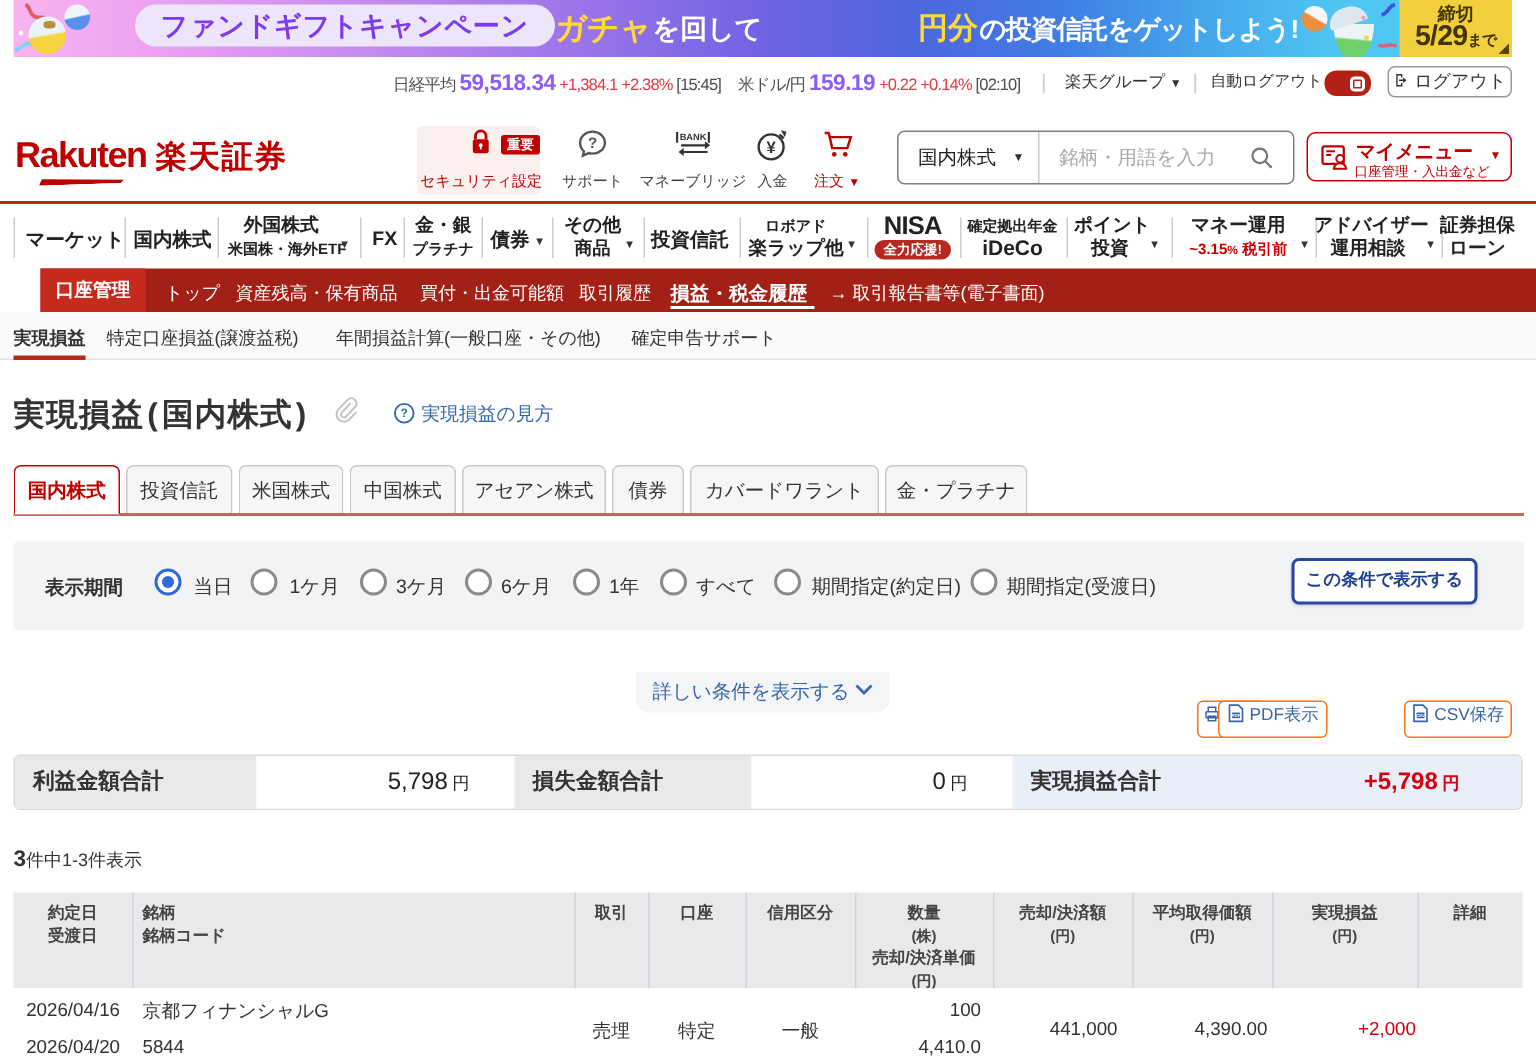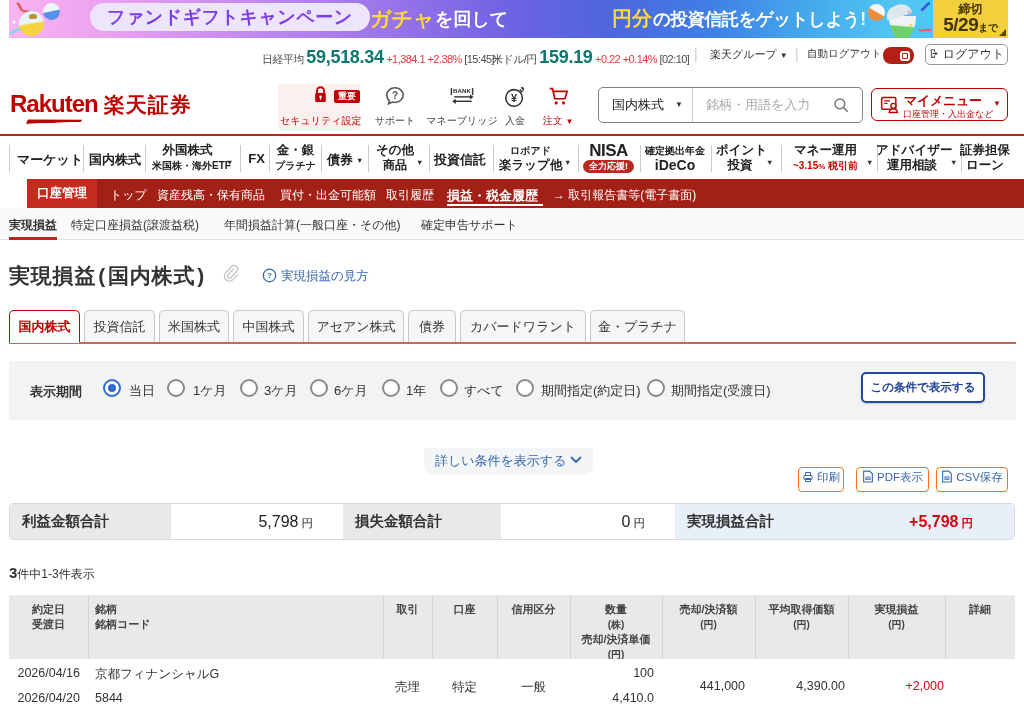--- a/index.html
+++ b/index.html
@@ -19,21 +19,21 @@
 #banner .t5{position:absolute;left:644px;top:7px;font-size:17.5px;font-weight:bold;color:#fff;letter-spacing:-0.5px;}
 #banner .deadline{position:absolute;right:0;top:0;width:75px;height:38px;background:#f2cf3d;color:#433400;text-align:center;}
 #banner .deadline .d1{font-size:12px;font-weight:bold;line-height:14px;margin-top:2px;}
 #banner .deadline .d2{font-size:18px;font-weight:bold;line-height:18px;letter-spacing:-0.5px;}
 #banner .deadline .d2 span{font-size:10px;}
 #banner .deadline .corner{position:absolute;right:2px;bottom:2px;width:0;height:0;border-left:7px solid transparent;border-bottom:7px solid #574400;}
 .cap{position:absolute;border-radius:50%;}
 
 #mkt{position:absolute;top:40px;left:0;width:1024px;height:28px;font-size:11px;color:#4c4c4c;letter-spacing:-0.55px;}
 #mkt .item{position:absolute;top:7px;white-space:nowrap;}
-#mkt b{color:#0f766e;font-size:18px;letter-spacing:-0.3px;}
+#mkt b{color:#8b5cf6;font-size:15px;letter-spacing:-0.3px;}
 #mkt .up{color:#e5383b;}
 #mkt .sep{position:absolute;top:6px;color:#ccc;font-size:14px;}
 #toggle{position:absolute;left:883px;top:47px;width:31px;height:17px;border-radius:8px;background:#b42015;}
 #toggle .sq{position:absolute;right:4px;top:3.5px;width:10px;height:10px;border:2px solid #fff;border-radius:3px;}
 #toggle .sq:after{content:"";position:absolute;left:1px;top:1px;width:4px;height:4px;background:#fff;}
 #logoutbtn{position:absolute;left:925px;top:44px;width:83px;height:21px;border:1px solid #999;border-radius:5px;background:#fff;font-size:12px;color:#333;line-height:19px;text-align:center;}
 
 #hdr{position:absolute;top:68px;left:0;width:1024px;height:68px;background:#fff;border-bottom:2px solid #b7281e;}
 #logo{position:absolute;left:10px;top:92px;line-height:24px;color:#bf0000;white-space:nowrap;}
 #logo .en{font-size:24px;font-weight:bold;letter-spacing:-1px;}
@@ -327,21 +327,21 @@
 </div>
 <div id="moretab">詳しい条件を表示する <svg width="12" height="8" viewBox="0 0 12 8" style="vertical-align:1px;">
         <path d="M1 1l5 5 5-5" fill="none" stroke="#3566ae" stroke-width="1.8"></path>
       </svg></div>
 
 <div class="sbtn" style="left:798px;width:46px;"><svg width="12" height="12" viewBox="0 0 24 24" style="vertical-align:-2px;margin-right:3px;">
         <path d="M7 9V3h10v6" fill="none" stroke="#3a64a8" stroke-width="2"></path>
         <rect x="4" y="9" width="16" height="8" rx="1" fill="none" stroke="#3a64a8" stroke-width="2"></rect>
         <path d="M7 15h10v6H7z" fill="none" stroke="#3a64a8" stroke-width="2"></path>
       </svg>印刷</div>
-<div class="sbtn" style="left:856px;width:73px;"><svg width="12" height="13" viewBox="0 0 22 24" style="vertical-align:-2px;margin-right:3px;">
+<div class="sbtn" style="left:812px;width:73px;"><svg width="12" height="13" viewBox="0 0 22 24" style="vertical-align:-2px;margin-right:3px;">
         <path d="M3 2h11l5 5v15H3z" fill="none" stroke="#3a64a8" stroke-width="2"></path>
         <rect x="6" y="11" width="10" height="7" rx="1" fill="#3a64a8"></rect>
         <text x="11" y="16.5" font-family="Liberation Sans" font-size="5.5" font-weight="bold" fill="#fff" text-anchor="middle">PDF</text>
       </svg>PDF表示</div>
 <div class="sbtn" style="left:936px;width:72px;"><svg width="12" height="13" viewBox="0 0 22 24" style="vertical-align:-2px;margin-right:3px;">
         <path d="M3 2h11l5 5v15H3z" fill="none" stroke="#3a64a8" stroke-width="2"></path>
         <rect x="6" y="11" width="10" height="7" rx="1" fill="#3a64a8"></rect>
         <text x="11" y="16.5" font-family="Liberation Sans" font-size="5.5" font-weight="bold" fill="#fff" text-anchor="middle">CSV</text>
       </svg>CSV保存</div>
 

